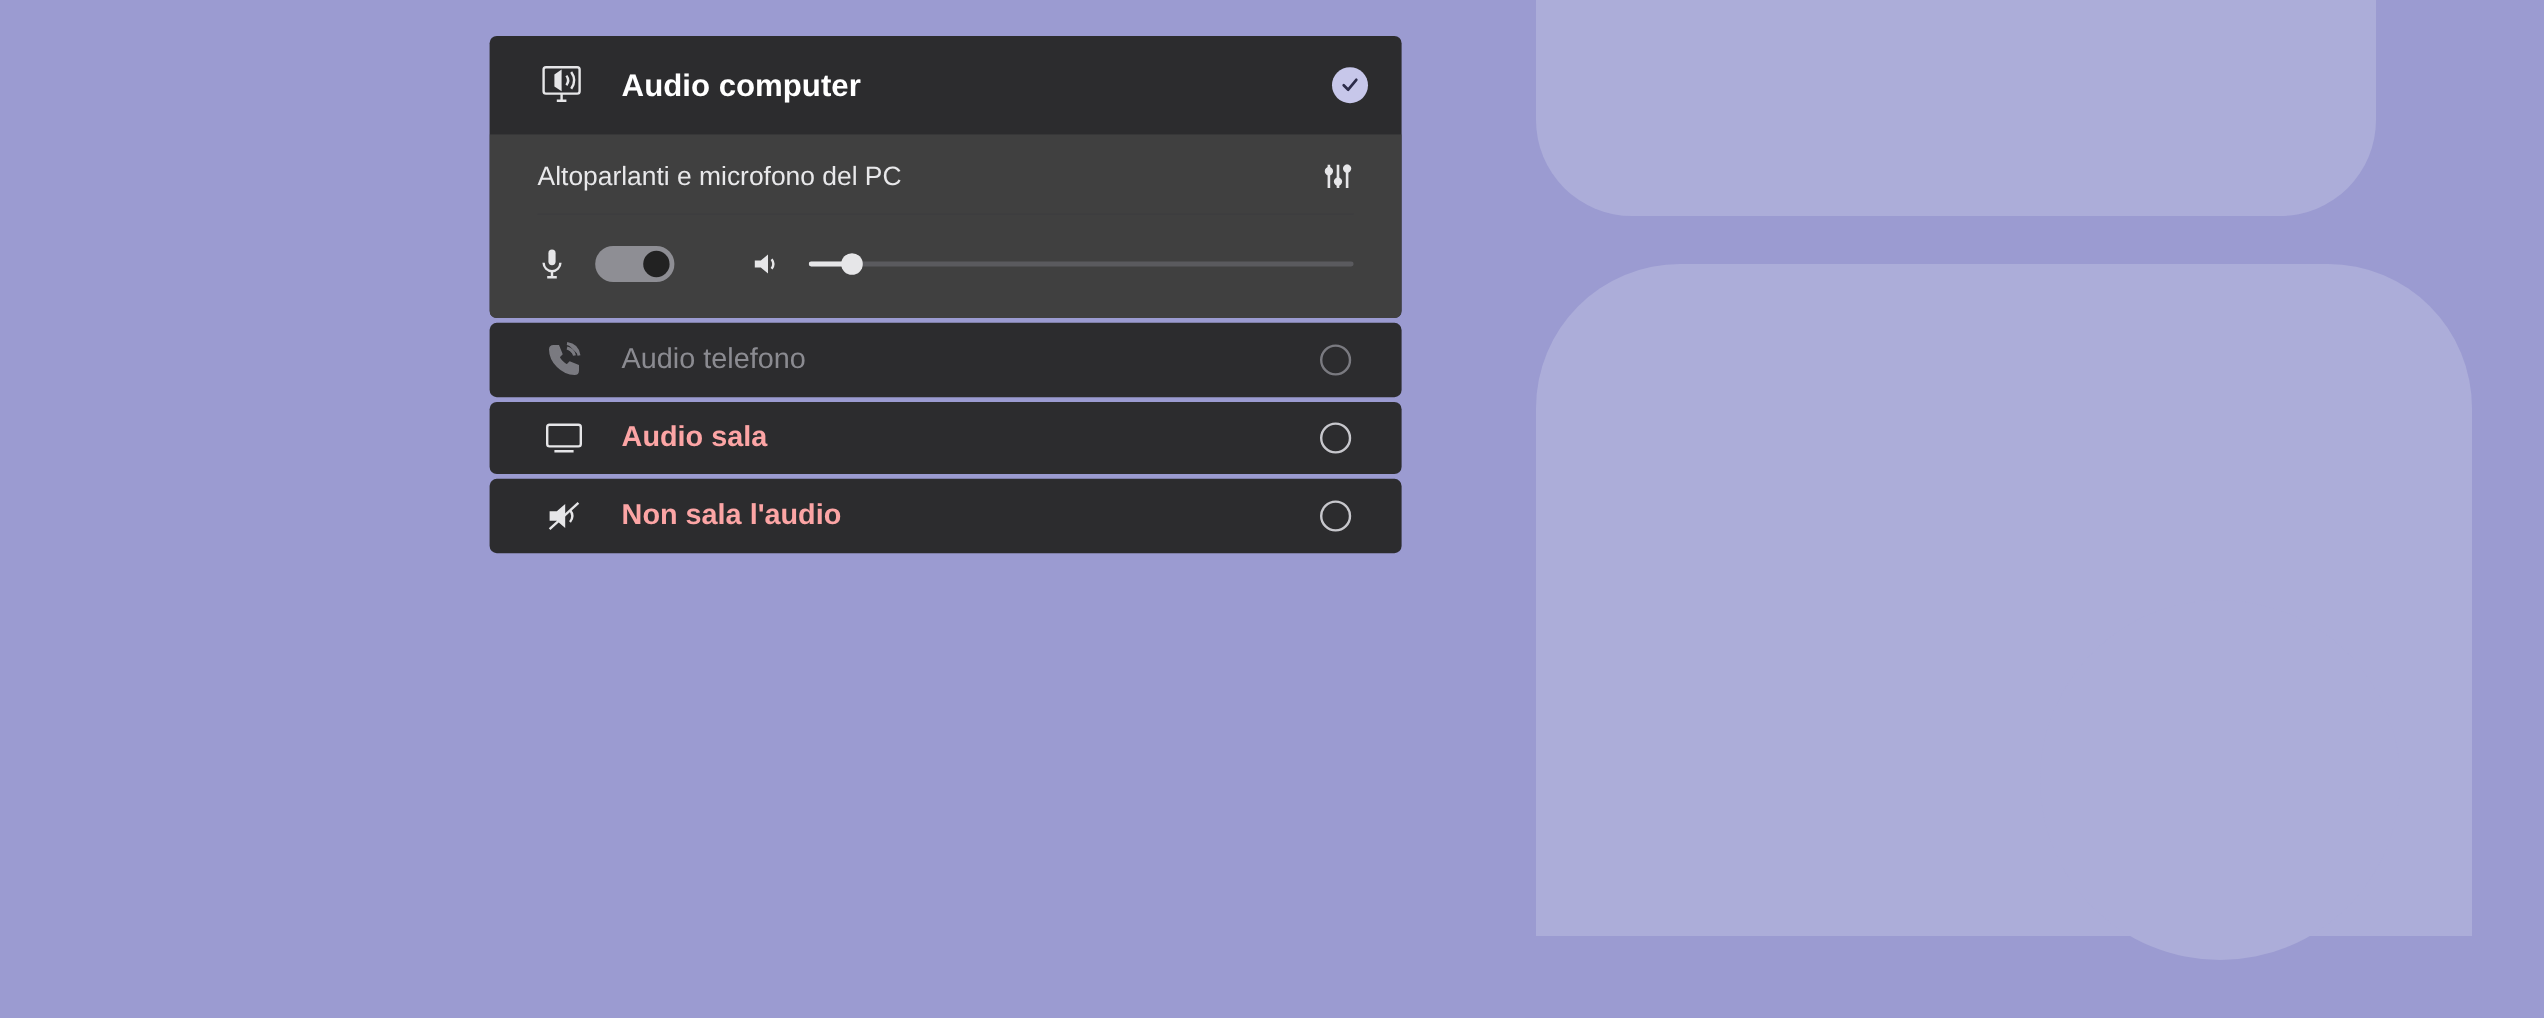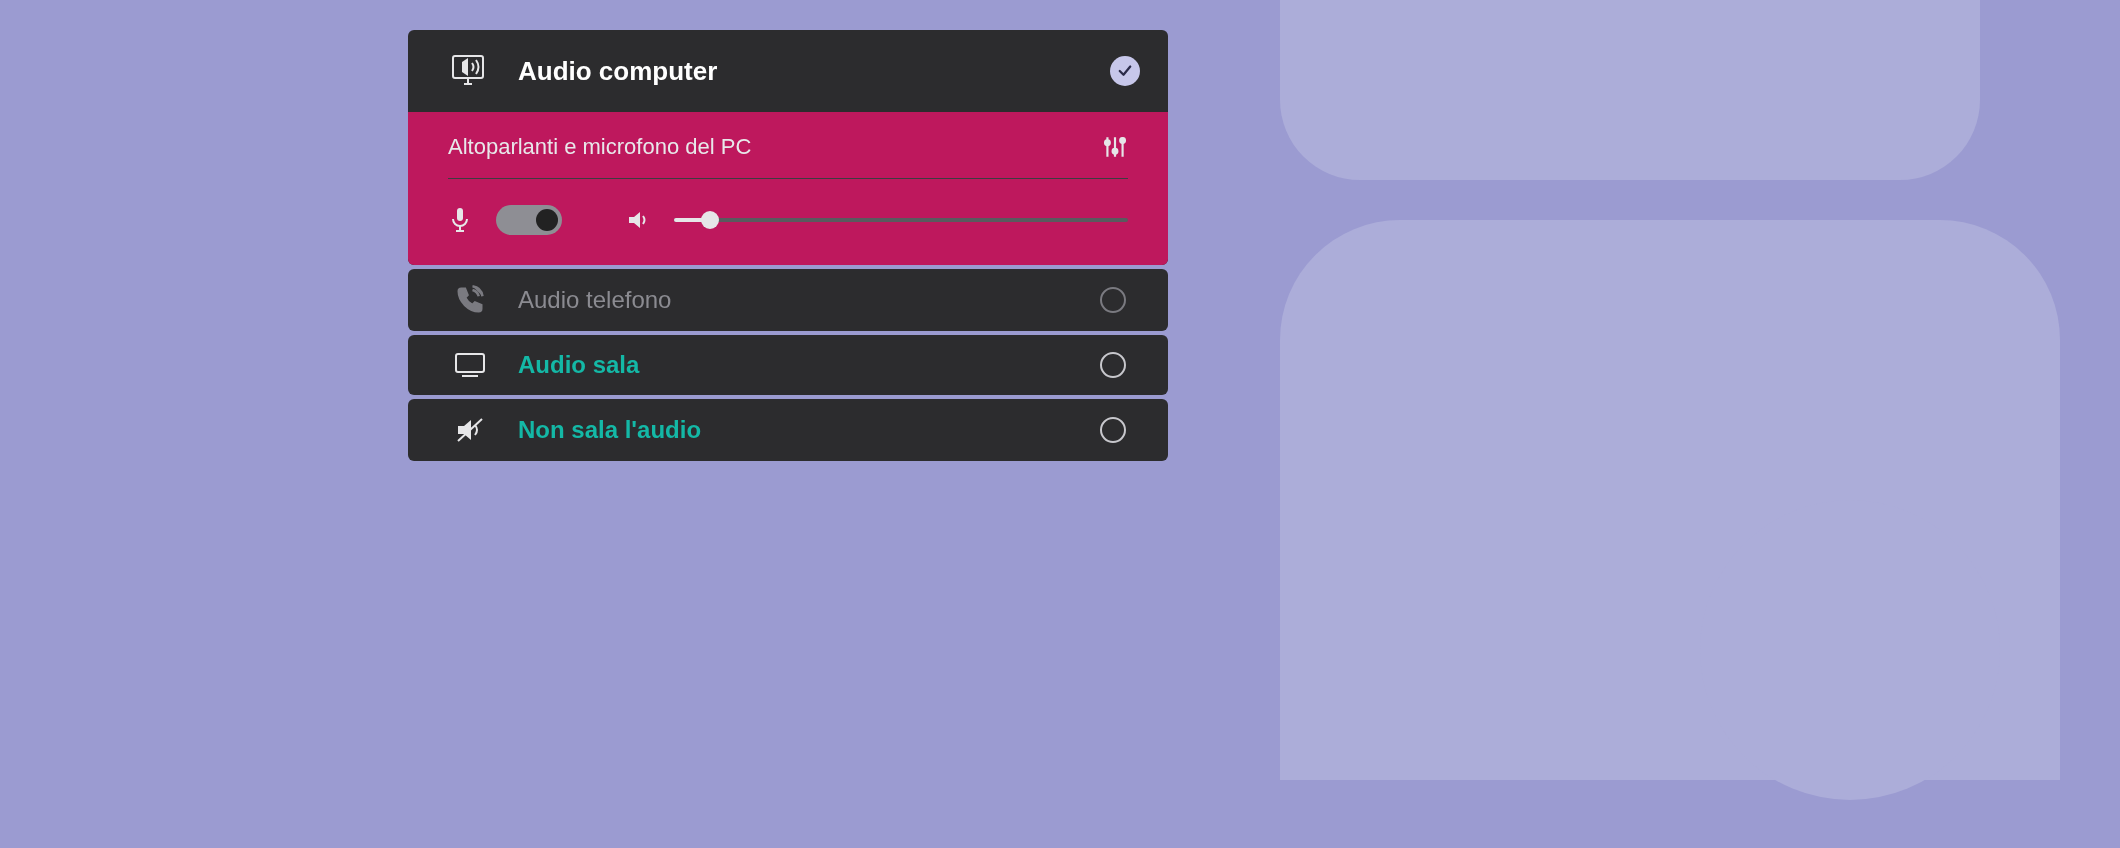--- a/index.html
+++ b/index.html
@@ -36,21 +36,21 @@
   
   .row {
     display: flex;
     align-items: center;
     padding: 16px 42px 16px 40px;
     gap: 26px;
   }
   .row .icon-slot { width: 44px; display:flex; justify-content:center; }
   .row .label {
     flex: 1;
-    color: #14b8a6;
+    color: #fca5a5;
     font-size: 24px;
     font-weight: 600;
   }
   .row.dim .label { color: #8b8b91; font-weight: 400; }
   .row.dim svg { stroke: #7a7a80; fill: #7a7a80; }
   .radio {
     width: 26px; height: 26px;
     border: 2px solid #c7c7cc;
     border-radius: 50%;
   }
@@ -72,21 +72,21 @@
   }
   .check-badge {
     width: 30px; height: 30px;
     border-radius: 50%;
     background: #c7c7ea;
     display: flex; align-items: center; justify-content: center;
   }
   .check-badge svg { width: 18px; height: 18px; }
 
   .sub {
-    background: #be185d;
+    background: #404040;
     padding: 22px 40px 30px 40px;
   }
   .sub-top {
     display: flex;
     align-items: center;
     justify-content: space-between;
     padding-bottom: 18px;
     border-bottom: 1px solid #3d3d40;
   }
   .sub-top .device {

